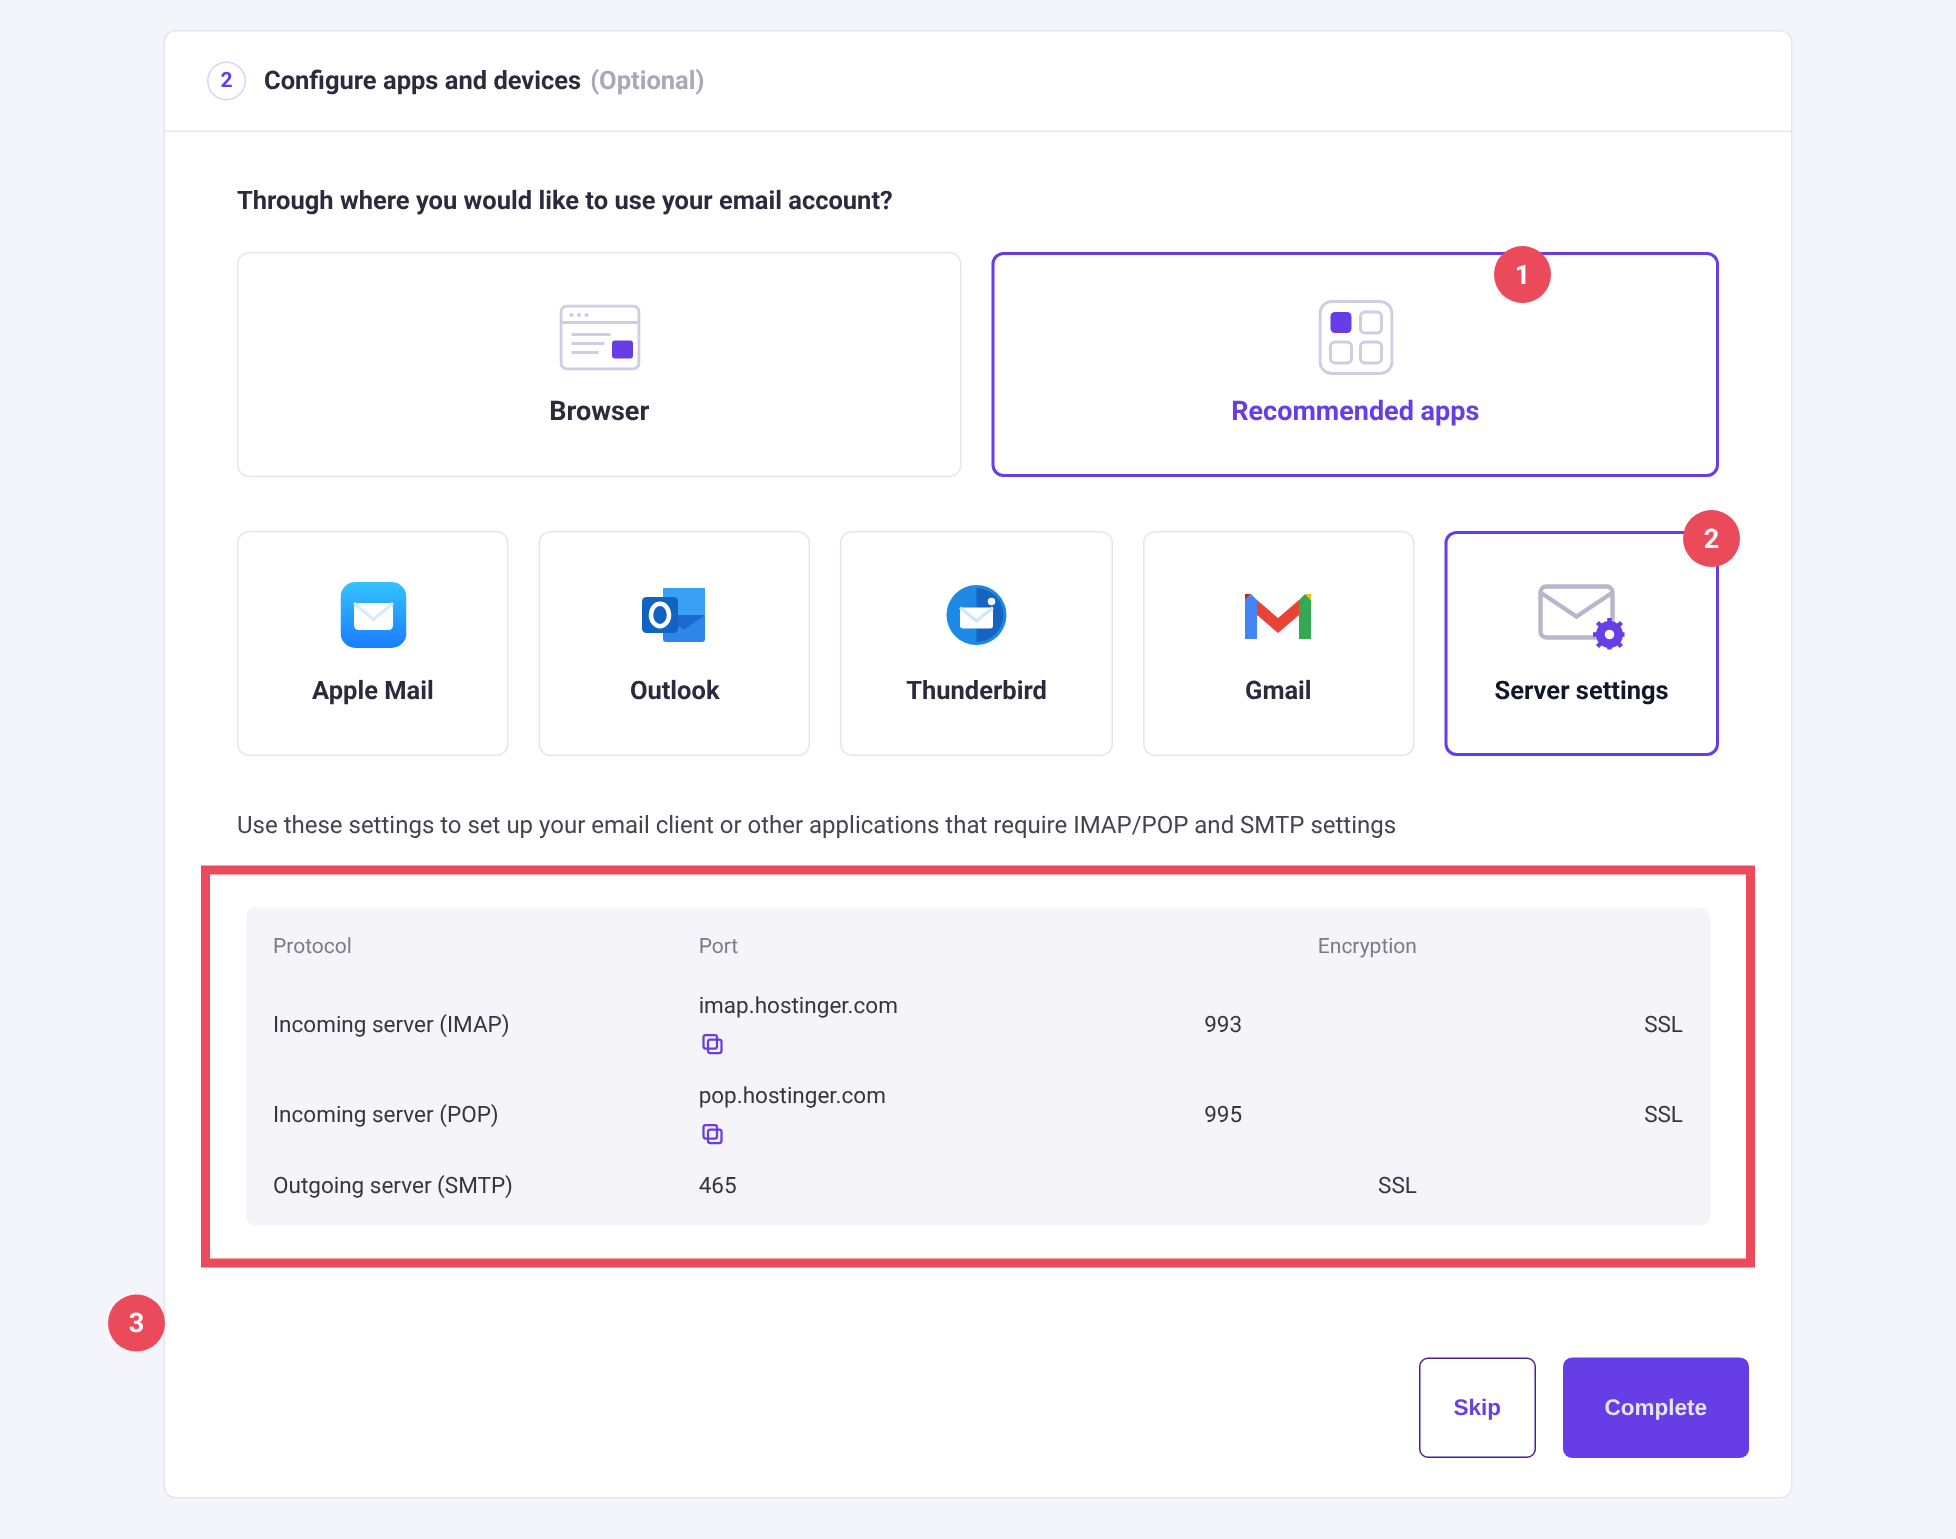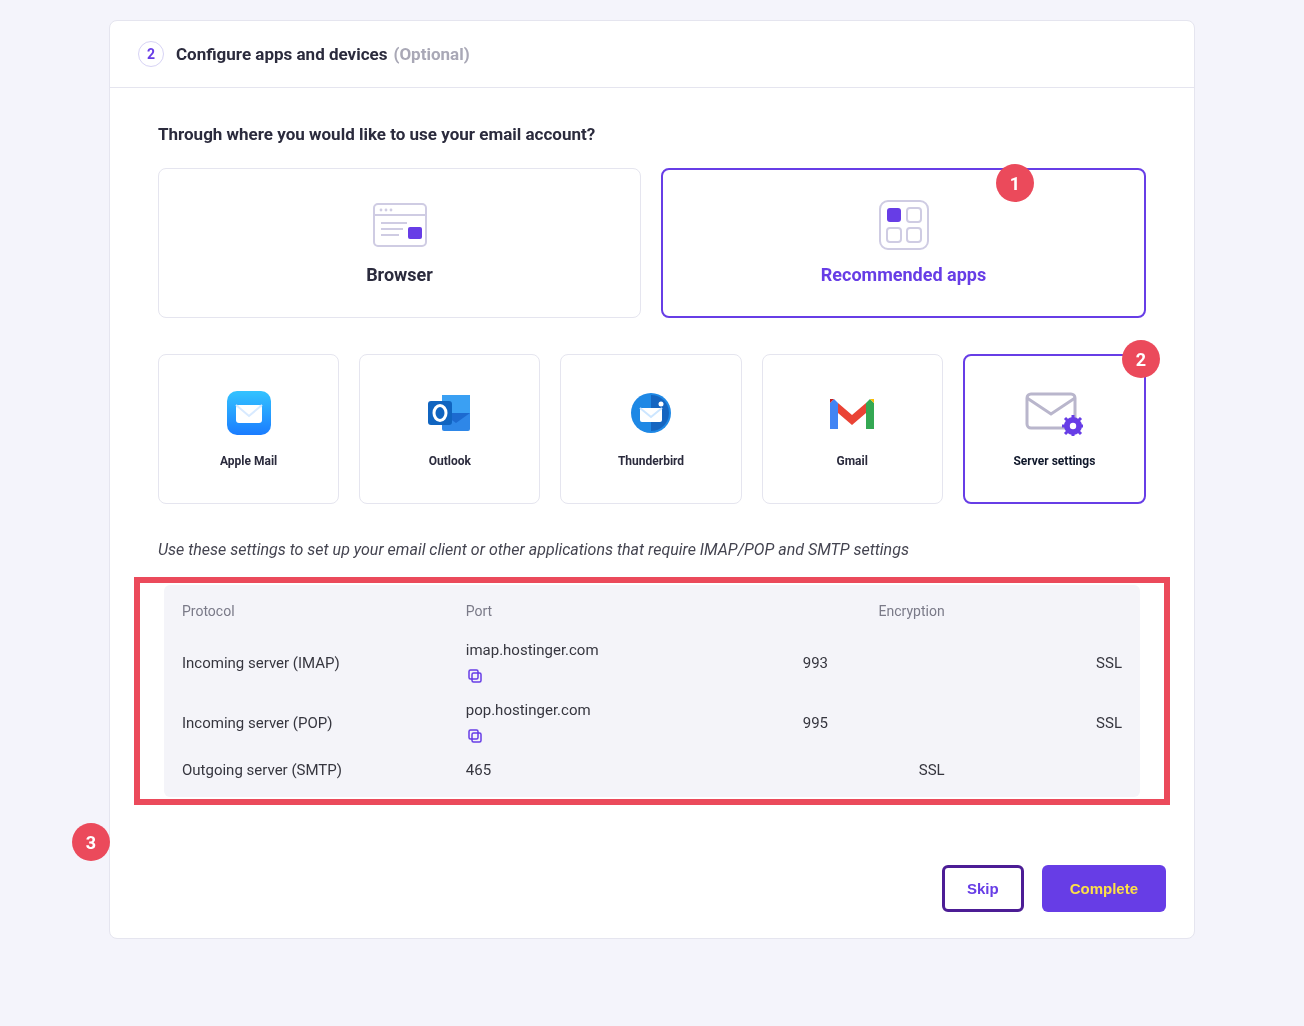--- a/index.html
+++ b/index.html
@@ -106,38 +106,37 @@
     align-items: center;
     justify-content: center;
     position: relative;
     cursor: pointer;
     background: #fff;
   }
   .client-card.selected {
     border: 2px solid #673de6;
   }
   .client-label {
-    font-size: 12px;
+    font-size: 17px;
     font-weight: 700;
     color: #2b2b3d;
     margin-top: 18px;
   }
   .client-card.selected .client-label {
     color: #0f172a;
   }
   .instructions {
     font-size: 16px;
     color: #444450;
     margin-bottom: 18px;
-    font-style: italic;
   }
   .highlight-wrap {
     position: relative;
     margin: 0 -24px;
-    padding: 2px 24px;
+    padding: 22px 24px;
     border: 6px solid #eb4a5b;
   }
   .settings-table {
     width: 100%;
     background: #f4f4f9;
     border-radius: 6px;
     padding: 18px 18px 10px 18px;
   }
   .settings-header, .settings-row {
     display: grid;
@@ -171,33 +170,33 @@
   }
   .footer {
     display: flex;
     justify-content: flex-end;
     gap: 18px;
     padding: 22px 28px 26px 28px;
     margin-top: 10px;
   }
   .btn-skip {
     background: #fff;
-    border: 3px solid #4c1d95;
+    border: 1px solid #4c1d95;
     border-radius: 6px;
     color: #673de6;
     font-weight: 700;
     font-size: 15px;
-    padding: 12px 22px;
+    padding: 24px 22px;
     cursor: pointer;
   }
   .btn-complete {
     background: #673de6;
     border: none;
     border-radius: 6px;
-    color: #fde047;
+    color: #e5e5e5;
     font-weight: 700;
     font-size: 15px;
     padding: 12px 28px;
     cursor: pointer;
   }
   .callout {
     position: absolute;
     width: 38px;
     height: 38px;
     background: #eb4a5b;

